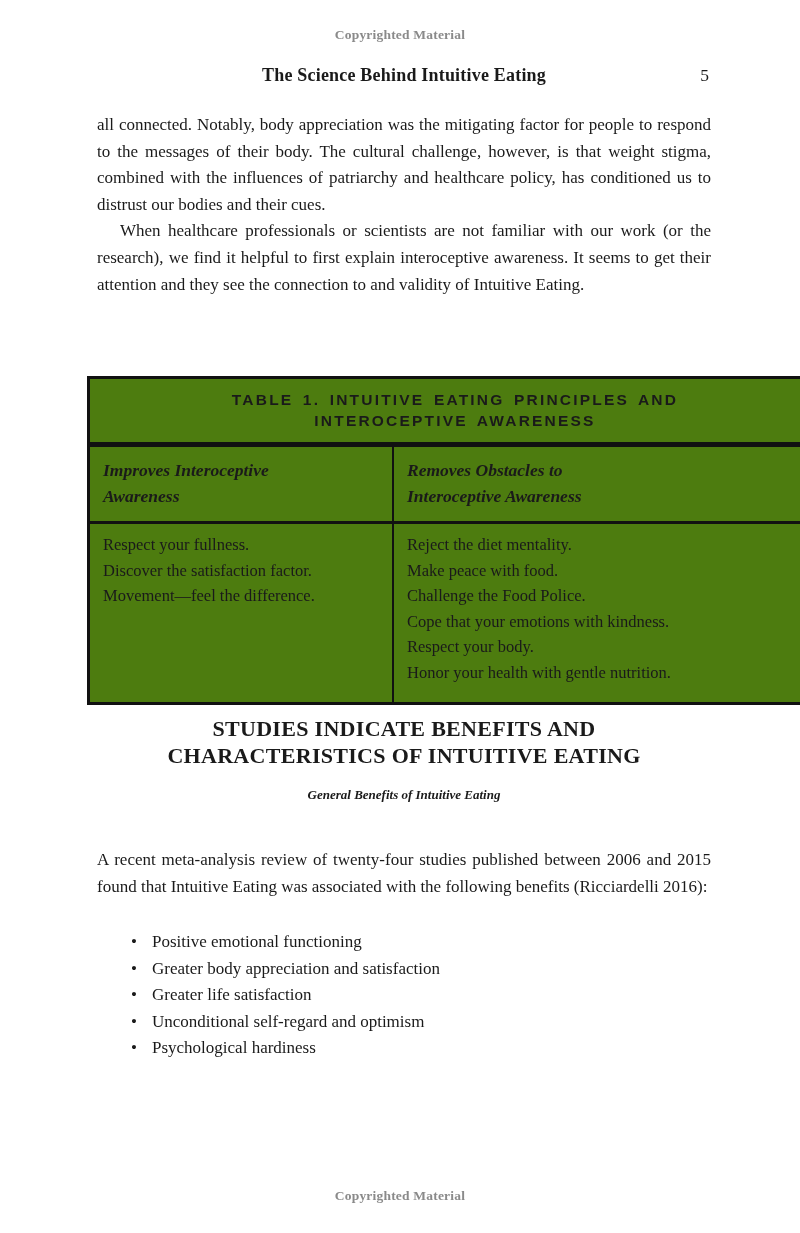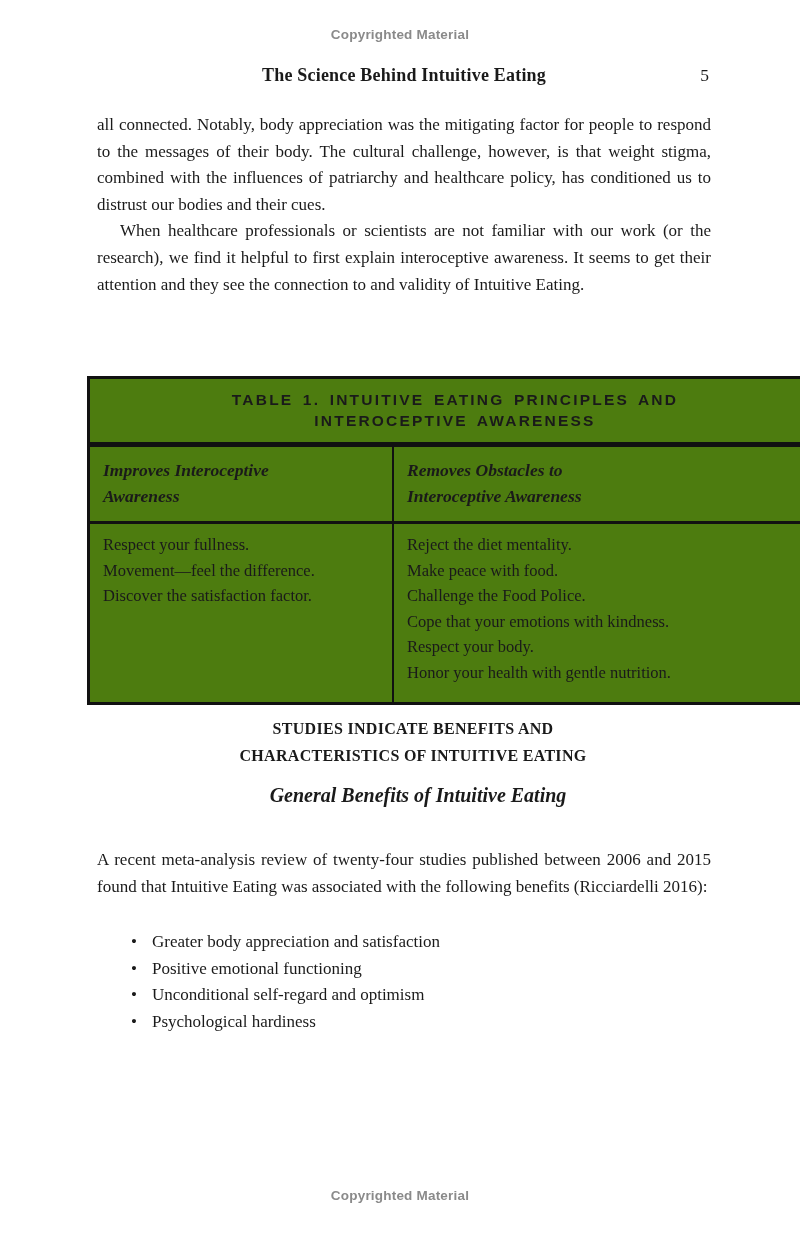--- a/index.html
+++ b/index.html
@@ -13,21 +13,21 @@
     width:800px;height:1233px;position:relative;
     font-family:"Liberation Serif","DejaVu Serif",serif;
     color:var(--text);
     overflow:hidden;
   }
   .abs{position:absolute;}
 
   
   .copyright{
     left:0;width:800px;text-align:center;
-    font-family:Liberation Sans, sans-serif;
+    font-family:Liberation Serif, serif;
     font-size:13.5px;font-weight:700;letter-spacing:.2px;
     color:var(--muted);
   }
   .copyright.top{top:27px;}
   .copyright.bottom{top:1188px;}
 
   
   .running-header{top:63px;left:97px;width:614px;height:24px;}
   .running-title{
     text-align:center;font-weight:700;font-size:18px;line-height:24px;
@@ -69,26 +69,26 @@
   .t-head-text.narrow{max-width:220px;}
   .t-head-text.narrow2{max-width:240px;}
   .t-row.body .t-cell{padding:10px 4px 12px 13px;}
   .t-item{
     font-size:16.5px;line-height:22px;margin-bottom:3.5px;
   }
   .t-row.body .t-cell.left{height:178px;}
 
   
   .section-heading{
-    top:715px;left:106px;width:614px;text-align:center;
-    font-weight:700;font-size:16px;line-height:27px;letter-spacing:.3px;
+    top:715px;left:97px;width:614px;text-align:center;
+    font-weight:700;font-size:22px;line-height:27px;letter-spacing:.3px;
   }
   .sub-heading{
-    top:784px;left:111px;width:614px;text-align:center;
-    font-weight:700;font-style:italic;font-size:20px;line-height:22px;
+    top:784px;left:97px;width:614px;text-align:center;
+    font-weight:700;font-style:italic;font-size:13px;line-height:22px;
   }
   .p3{top:847px;left:97px;width:614px;}
 
   
   .bullets{top:929px;left:131px;width:546px;list-style:none;}
   .bullets li{
     font-size:17px;line-height:26.6px;text-align:justify;
   }
   .bullet-glyph{
     display:inline-block;width:21px;
@@ -118,22 +118,22 @@
     <div class="t-cell left">
       <div class="t-head-text narrow">Improves Interoceptive Awareness</div>
     </div>
     <div class="t-cell right">
       <div class="t-head-text narrow2">Removes Obstacles to Interoceptive Awareness</div>
     </div>
   </div>
   <div class="t-row body">
     <div class="t-cell left">
       <p class="t-item">Respect your fullness.</p>
+      <p class="t-item">Discover the satisfaction factor.</p>
       <p class="t-item">Movement—feel the difference.</p>
-      <p class="t-item">Discover the satisfaction factor.</p>
     </div>
     <div class="t-cell right">
       <p class="t-item">Reject the diet mentality.</p>
       <p class="t-item">Make peace with food.</p>
       <p class="t-item">Challenge the Food Police.</p>
       <p class="t-item">Cope that your emotions with kindness.</p>
       <p class="t-item">Respect your body.</p>
       <p class="t-item">Honor your health with gentle nutrition.</p>
     </div>
   </div>
@@ -144,19 +144,20 @@
   <div>CHARACTERISTICS OF INTUITIVE EATING</div>
 </div>
 
 <div class="abs sub-heading">General Benefits of Intuitive Eating</div>
 
 <div class="abs flow p3">
   <p class="para">A recent meta-analysis review of twenty-four studies published between 2006 and 2015 found that Intuitive Eating was associated with the follow­ing benefits (Ricciardelli 2016):</p>
 </div>
 
 <ul class="abs bullets">
+  <li><span class="bullet-glyph">•</span><span>Positive emotional functioning</span></li>
   <li><span class="bullet-glyph">•</span><span>Greater body appreciation and satisfaction</span></li>
-  <li><span class="bullet-glyph">•</span><span>Positive emotional functioning</span></li>
+  <li><span class="bullet-glyph">•</span><span>Greater life satisfaction</span></li>
   <li><span class="bullet-glyph">•</span><span>Unconditional self-regard and optimism</span></li>
   <li><span class="bullet-glyph">•</span><span>Psychological hardiness</span></li>
 </ul>
 
 <div class="abs copyright bottom">Copyrighted Material</div>
 
 </body></html>

